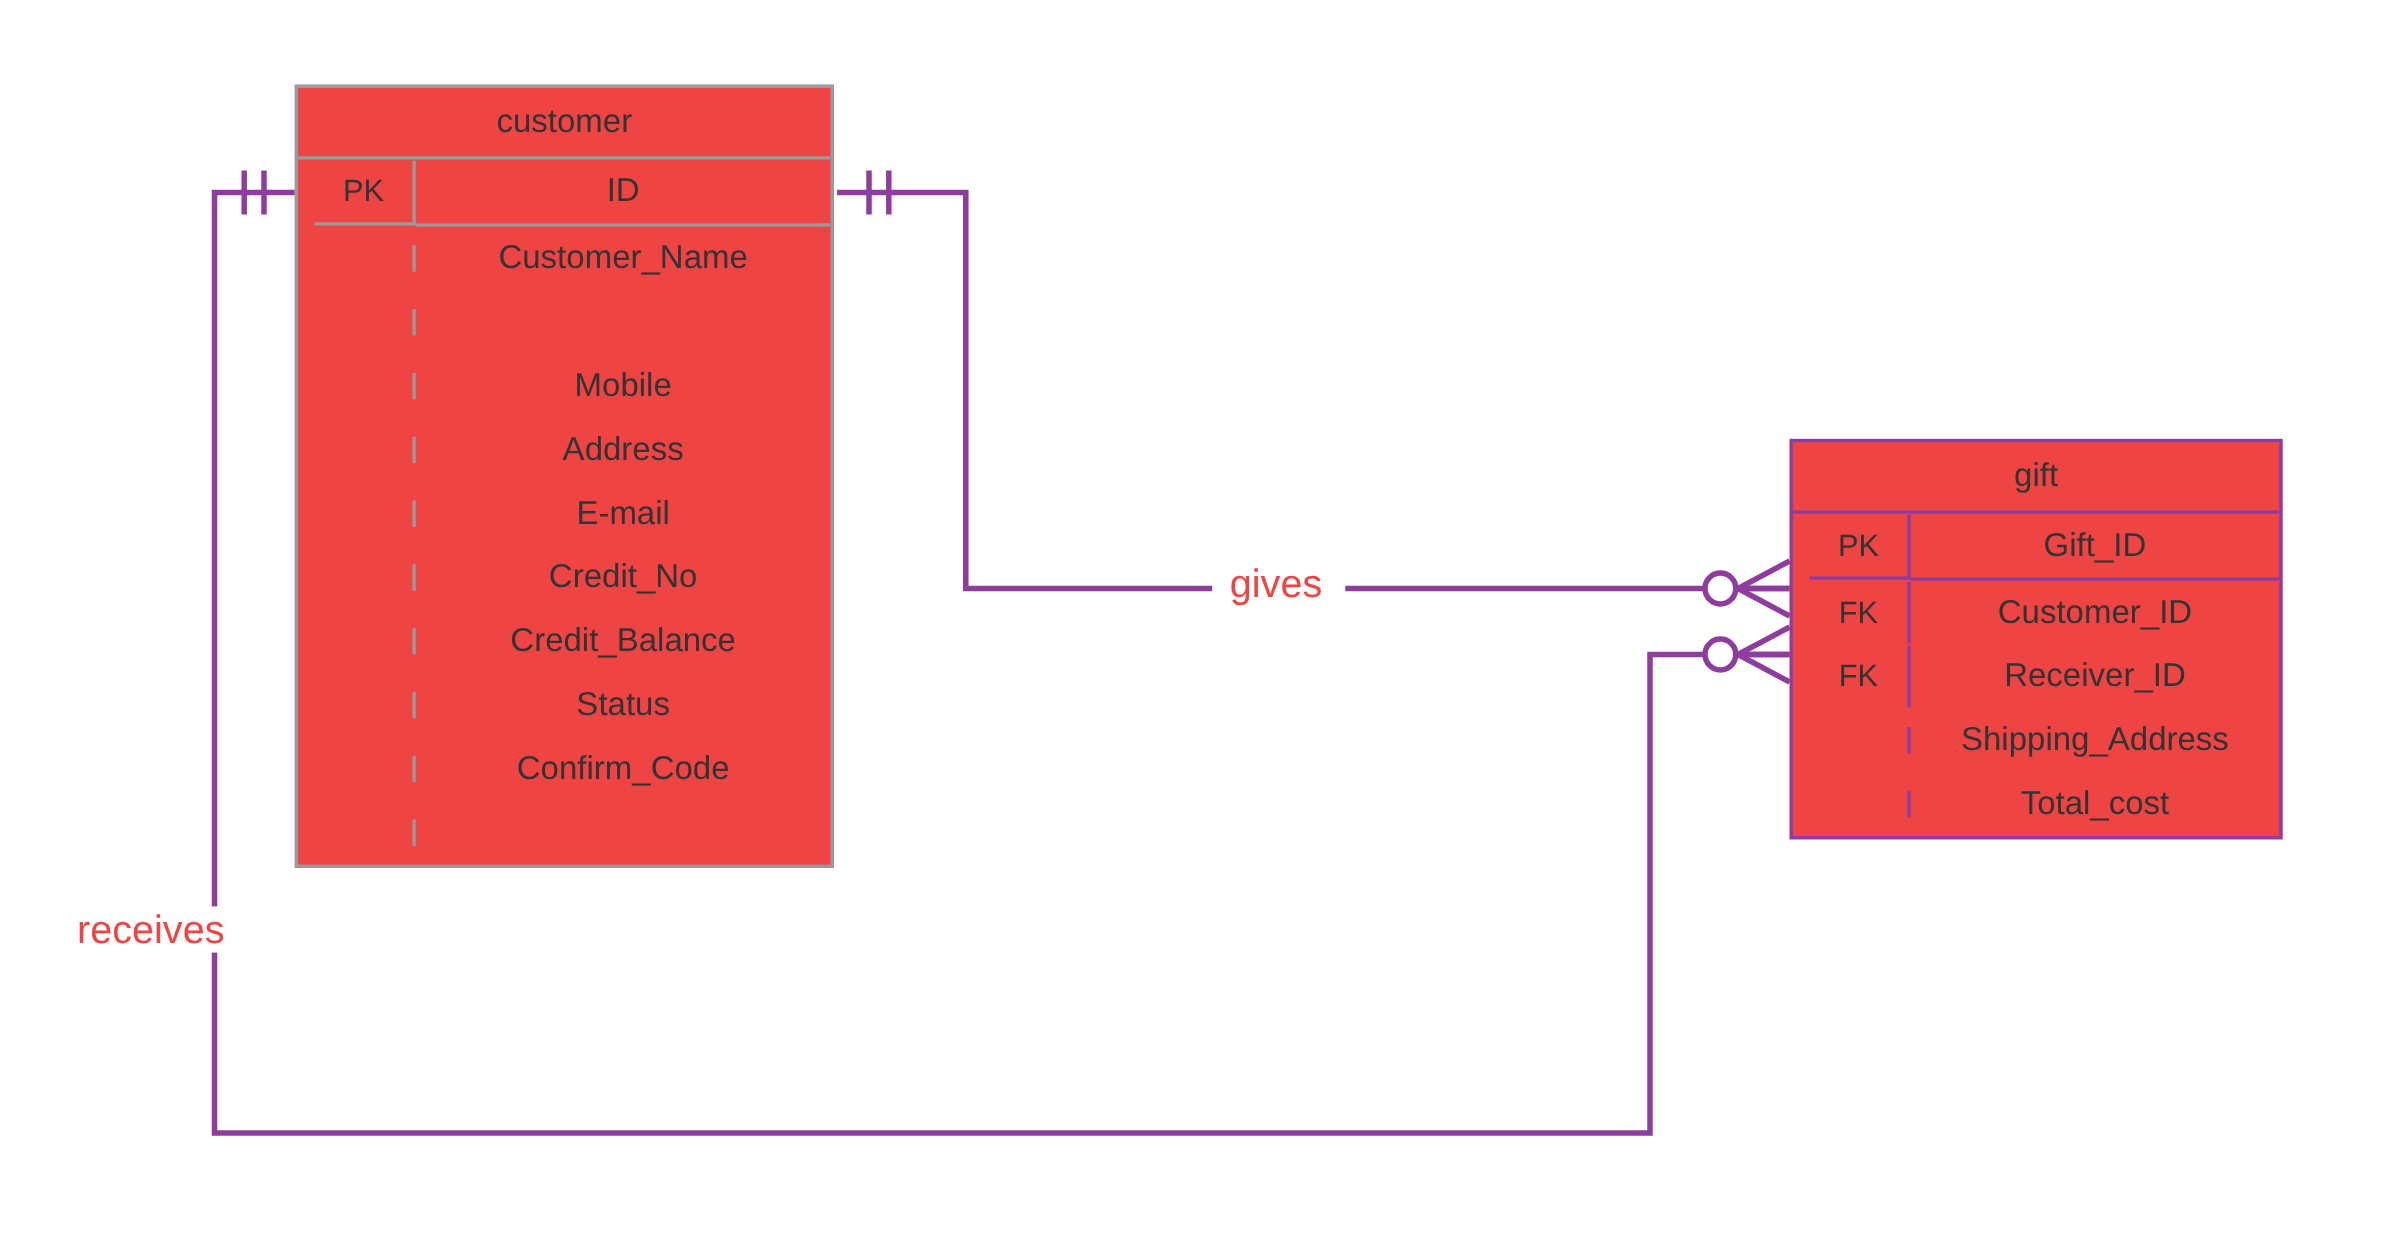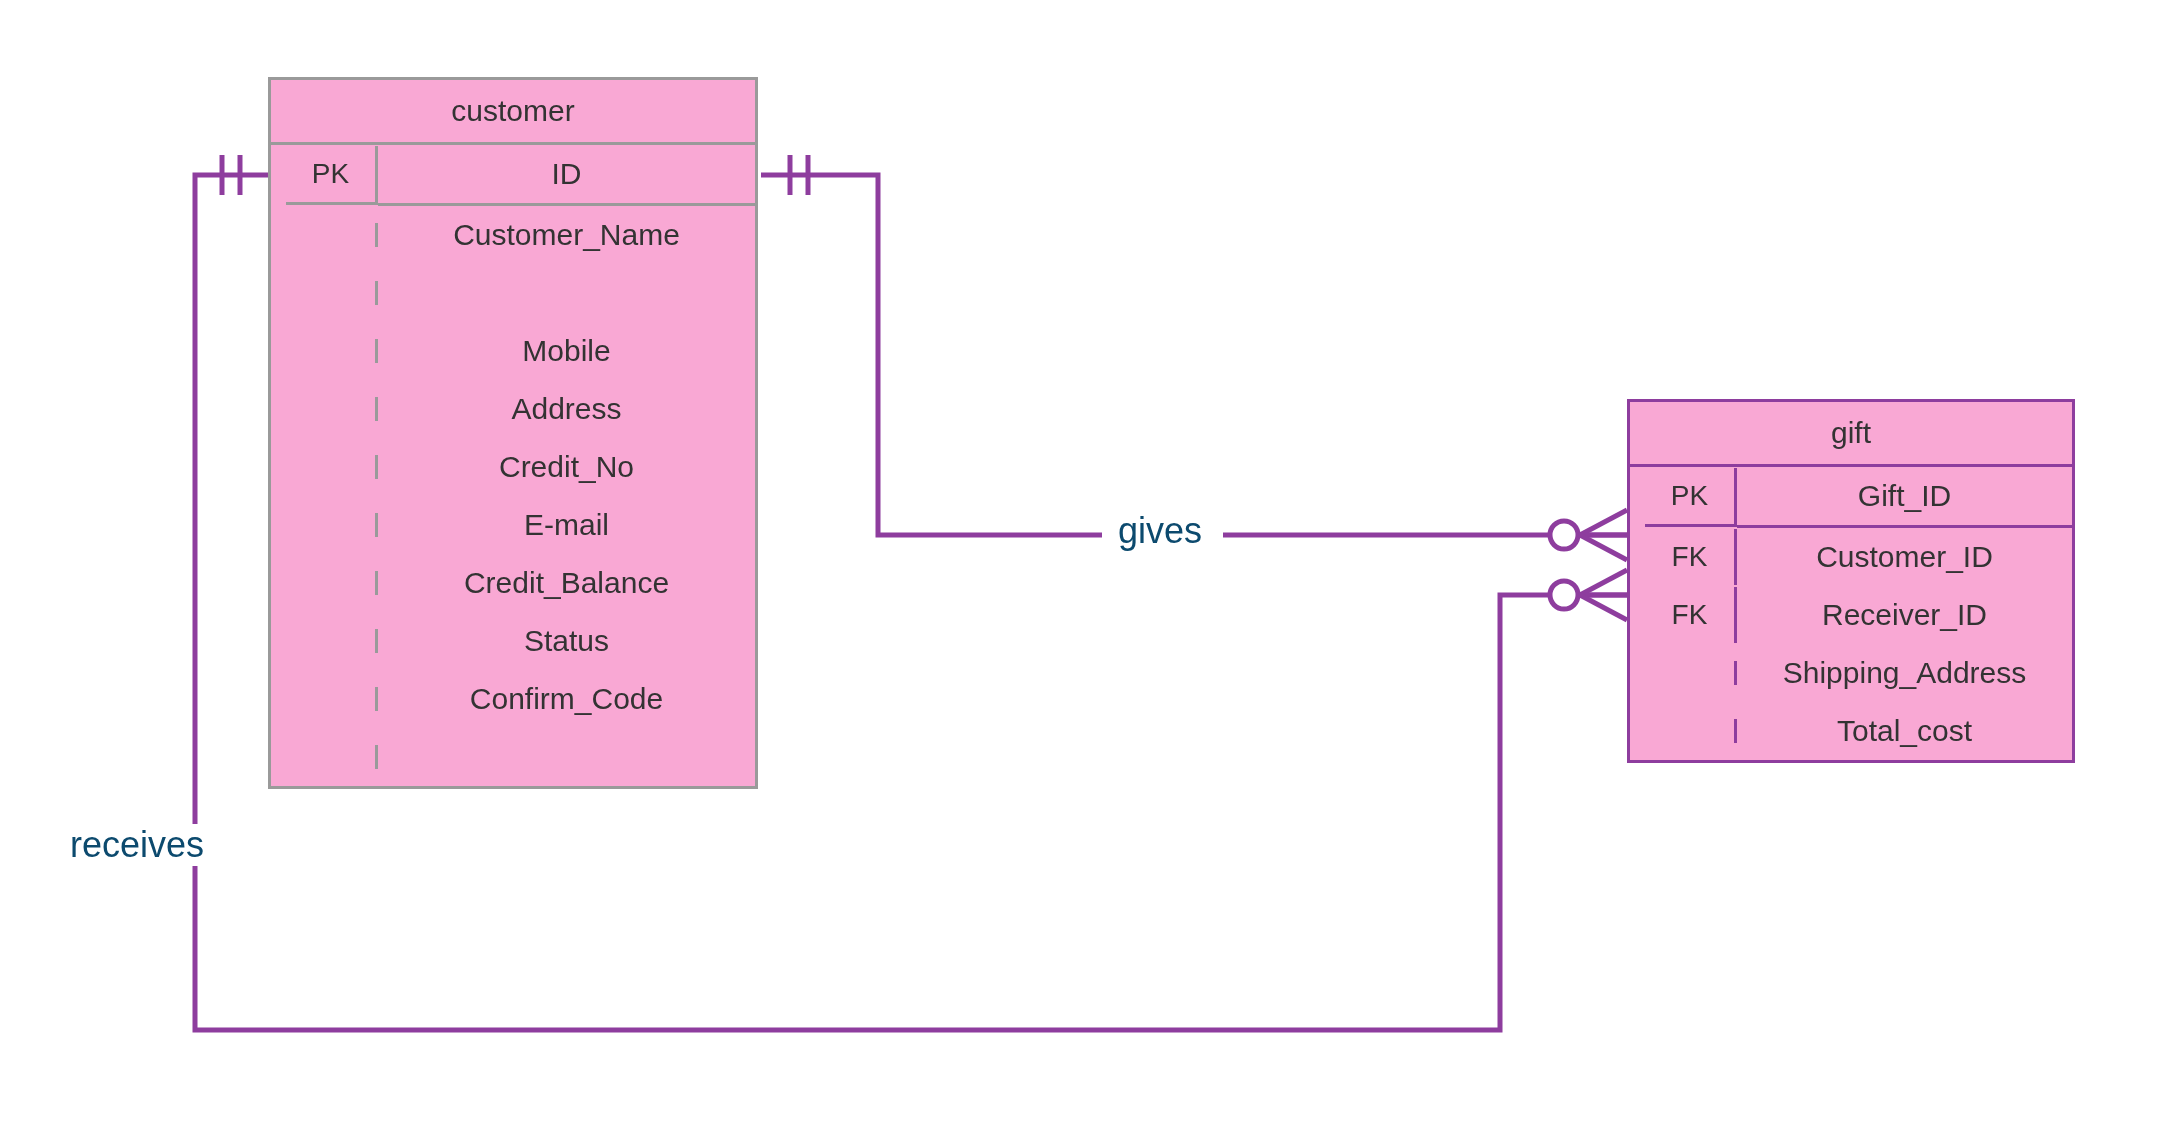--- a/index.html
+++ b/index.html
@@ -6,21 +6,21 @@
     body {
       margin: 0;
       font-family: Arial, Helvetica, sans-serif;
       background: #fff;
       width: 2171px;
       height: 1139px;
       position: relative;
     }
     .entity-box {
       position: absolute;
-      background: #f9a8d4;
+      background: #ef4444;
       border-collapse: collapse;
     }
     .entity-customer {
       left: 268px;
       top: 77px;
       width: 490px;
       border: 3px solid #9a9a9a;
     }
     .entity-gift {
       left: 1627px;
@@ -63,21 +63,21 @@
     .entity-customer .entity-body .entity-row:first-child .attr-col {
       border-bottom: 3px solid #9a9a9a;
     }
     .entity-gift .entity-body .entity-row:first-child .key-col,
     .entity-gift .entity-body .entity-row:first-child .attr-col {
       border-bottom: 3px solid #8e3d9e;
     }
     .rel-label {
       position: absolute;
       font-size: 36px;
-      color: #0c4a6e;
+      color: #ef4444;
       background: #fff;
       padding: 0 6px;
     }
     .label-gives { left: 1112px; top: 510px; }
     .label-receives { left: 64px; top: 824px; text-align: center; }
     svg.connectors {
       position: absolute;
       left: 0; top: 0;
       width: 2171px; height: 1139px;
       pointer-events: none;
@@ -129,25 +129,25 @@
     <div class="entity-row">
         <div class="key-col"></div>
         <div class="attr-col">Mobile</div>
       </div>
     <div class="entity-row">
         <div class="key-col"></div>
         <div class="attr-col">Address</div>
       </div>
     <div class="entity-row">
         <div class="key-col"></div>
-        <div class="attr-col">Credit_No</div>
+        <div class="attr-col">E-mail</div>
       </div>
     <div class="entity-row">
         <div class="key-col"></div>
-        <div class="attr-col">E-mail</div>
+        <div class="attr-col">Credit_No</div>
       </div>
     <div class="entity-row">
         <div class="key-col"></div>
         <div class="attr-col">Credit_Balance</div>
       </div>
     <div class="entity-row">
         <div class="key-col"></div>
         <div class="attr-col">Status</div>
       </div>
     <div class="entity-row">

